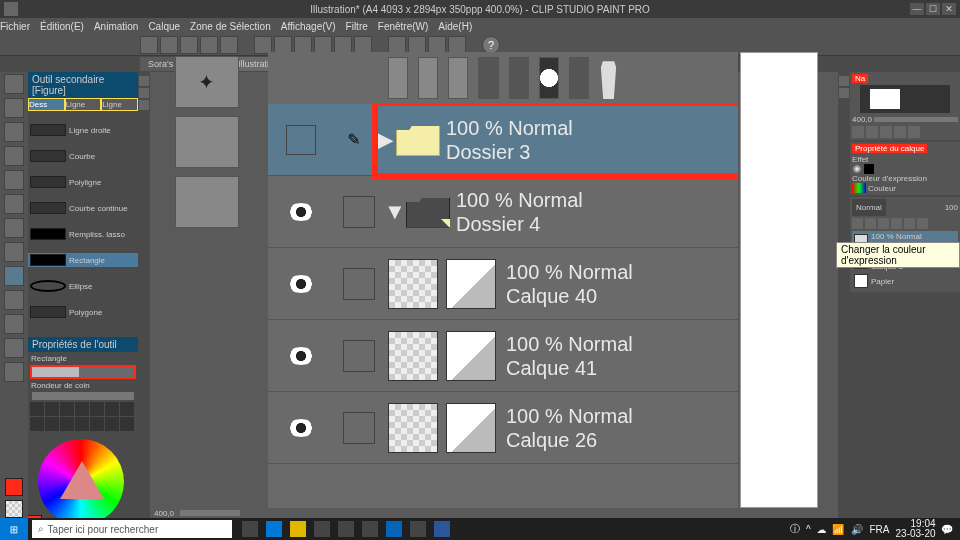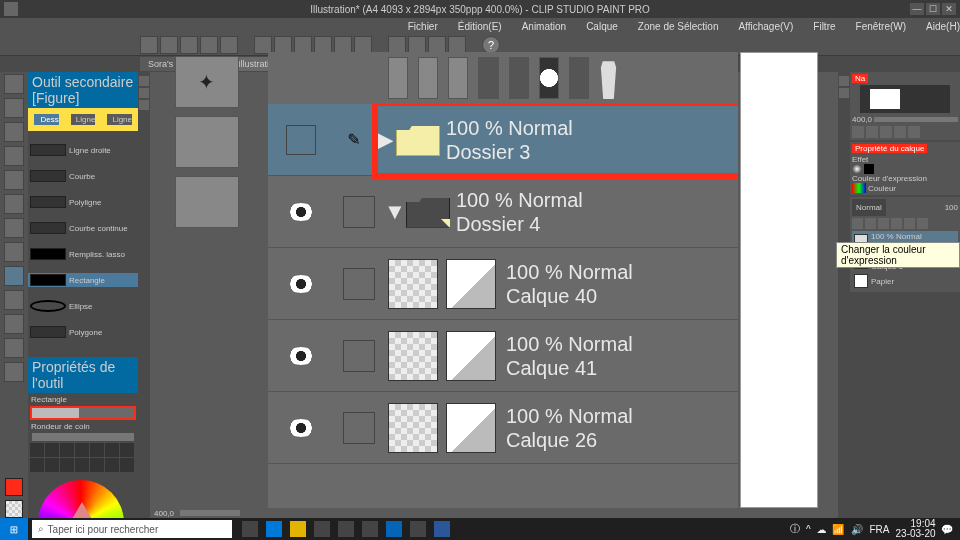--- a/index.html
+++ b/index.html
@@ -1,34 +1,34 @@
 <!DOCTYPE html>
 <html><head>
 <meta charset="utf-8">
 <style>
   * { box-sizing: border-box; margin: 0; padding: 0; font-family: Arial, sans-serif; }
   body { width: 960px; height: 540px; background: #535353; overflow: hidden; position: relative; }
   .titlebar { height: 18px; background: #3a3a3a; color: #ccc; font-size: 10px; display: flex; align-items: center; justify-content: center; position: relative; }
   .titlebar .wincontrols { position: absolute; right: 4px; display: flex; gap: 2px; }
   .titlebar .wincontrols span { width: 14px; height: 12px; background: #555; display: inline-block; text-align: center; line-height: 12px; font-size: 9px; }
   .titlebar .appicon { position: absolute; left: 4px; width: 14px; height: 14px; background: #666; }
-  .menubar { height: 16px; background: #535353; color: #ddd; font-size: 10px; display: flex; gap: 20px; align-items: center; justify-content: flex-end; }
+  .menubar { height: 16px; background: #535353; color: #ddd; font-size: 10px; display: flex; gap: 10px; align-items: center; }
   .menubar span { cursor: pointer; }
   .toolbar { height: 22px; background: #535353; border-bottom: 1px solid #3a3a3a; display: flex; align-items: center; padding-left: 140px; gap: 2px; }
   .toolbar .tb-icon { width: 18px; height: 18px; background: #6a6a6a; border: 1px solid #444; display: inline-block; }
   .tabbar { height: 16px; background: #4a4a4a; display: flex; align-items: center; padding-left: 140px; font-size: 9px; color: #ccc; }
   .tab { padding: 0 8px; background: #5a5a5a; height: 14px; line-height: 14px; margin-right: 2px; }
   .main { position: absolute; top: 72px; left: 0; right: 0; bottom: 22px; display: flex; }
   .leftcol { width: 28px; background: #535353; display: flex; flex-direction: column; gap: 4px; padding-top: 2px; align-items: center; }
   .leftcol .tool { width: 20px; height: 20px; background: #6a6a6a; border: 1px solid #444; }
   .leftcol .tool.active { background: #5a7a90; }
   .subpanel { width: 110px; background: #4a4a4a; color: #ccc; font-size: 9px; overflow: hidden; }
-  .sp-title { background: #0369a1; padding: 2px 4px; font-size: 14px; }
+  .sp-title { background: #0c4a6e; padding: 2px 4px; font-size: 10px; }
   .sp-tabs { display: flex; }
-  .sp-tabs span { flex: 1; background: #5a5a5a; text-align: right; padding: 1px 0; font-size: 8px; border: 6px solid #fde047; }
+  .sp-tabs span { flex: 1; background: #5a5a5a; text-align: left; padding: 1px 0; font-size: 8px; border: 1px solid #fde047; }
   .sp-tabs span.active { background: #4c7a9c; color: #fff; }
   .shaperow { display: flex; align-items: center; padding: 1px 2px; gap: 3px; margin-top: 12px; }
   .shaperow .shape { width: 36px; height: 12px; background: #333; border: 1px solid #222; }
   .shaperow .shape.ellipse { border-radius: 50%; }
   .shaperow .label { font-size: 8px; }
   .redbox { border: 2px solid #ff2a18; }
   .colorwheel { position: relative; width: 106px; height: 100px; }
   .wheel { width: 86px; height: 86px; border-radius: 50%; background: conic-gradient(red,yellow,lime,cyan,blue,magenta,red); position: absolute; left: 10px; top: 6px; }
   .tri { position: absolute; left: 32px; top: 28px; width: 0; height: 0; border-left: 22px solid transparent; border-right: 22px solid transparent; border-bottom: 38px solid #d88; }
   .fgswatch { position: absolute; left: -2px; bottom: 2px; width: 16px; height: 16px; background: #ff2a18; border: 1px solid #222; }

